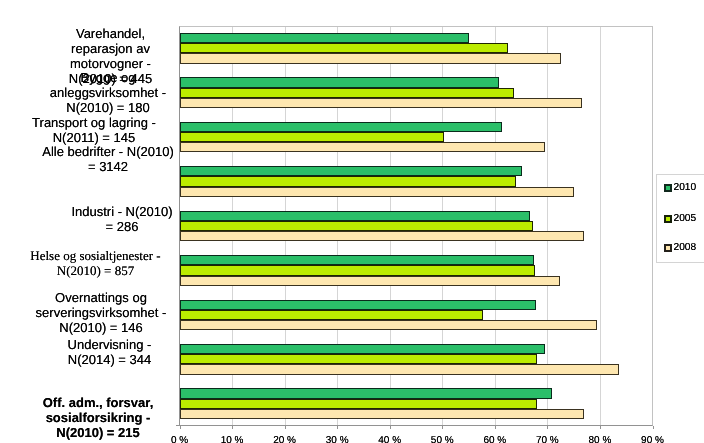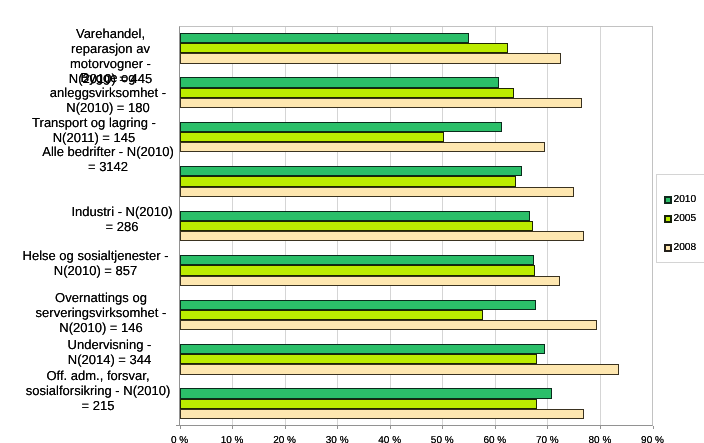--- a/index.html
+++ b/index.html
@@ -88,30 +88,30 @@
       </div>
       <div class="catlabel" style="top: 114.889px; height: 44.4444px;">
         <span style="width: 162px;">Transport og lagring - N(2011) = 145</span>
       </div>
       <div class="catlabel" style="top: 144px; height: 44.4444px;">
         <span style="width: 134px;">Alle bedrifter - N(2010) = 3142</span>
       </div>
       <div class="catlabel" style="top: 203.778px; height: 44.4444px;">
         <span style="width: 106px;">Industri - N(2010) = 286</span>
       </div>
-      <div class="catlabel" style="top: 248.222px; height: 44.4444px;">
+      <div class="catlabel" style="top: 248.222px; height: 44.4444px; font-family: Liberation Serif, serif;">
         <span style="width: 159px;">Helse og sosialtjenester - N(2010) = 857</span>
       </div>
       <div class="catlabel" style="top: 290px; height: 44.4444px;">
         <span style="width: 148px;">Overnattings og serveringsvirksomhet - N(2010) = 146</span>
       </div>
       <div class="catlabel" style="top: 337.111px; height: 44.4444px;">
         <span style="width: 131px;">Undervisning - N(2014) = 344</span>
       </div>
-      <div class="catlabel" style="top: 368px; height: 44.4444px;">
+      <div class="catlabel" style="top: 395px; height: 44.4444px; font-weight: bold;">
         <span style="width: 154px;">Off. adm., forsvar, sosialforsikring - N(2010) = 215</span>
       </div>
     </div>
   <div id="xaxis">
       <div class="tick-label" style="left: 149.5px;">0 %</div>
       <div class="tick-mark" style="left: 180px;"></div>
       <div class="tick-label" style="left: 202.056px;">10 %</div>
       <div class="tick-mark" style="left: 232px;"></div>
       <div class="tick-label" style="left: 254.611px;">20 %</div>
       <div class="tick-mark" style="left: 285px;"></div>
@@ -125,17 +125,17 @@
       <div class="tick-mark" style="left: 495px;"></div>
       <div class="tick-label" style="left: 517.389px;">70 %</div>
       <div class="tick-mark" style="left: 547px;"></div>
       <div class="tick-label" style="left: 569.944px;">80 %</div>
       <div class="tick-mark" style="left: 600px;"></div>
       <div class="tick-label" style="left: 622.5px;">90 %</div>
       <div class="tick-mark" style="left: 653px;"></div>
     </div>
   <div class="yaxis-tick"></div>
   <div class="legend" id="legend">
-      <div class="legend-entry" style="top: 19px;"><span class="legend-swatch" style="background: rgb(43, 191, 105); border-color: rgb(16, 40, 28);"></span><span>2010</span></div>
+      <div class="legend-entry" style="top: 7px;"><span class="legend-swatch" style="background: rgb(43, 191, 105); border-color: rgb(16, 40, 28);"></span><span>2010</span></div>
       <div class="legend-entry" style="top: 38px;"><span class="legend-swatch" style="background: rgb(188, 236, 0); border-color: rgb(22, 32, 10);"></span><span>2005</span></div>
       <div class="legend-entry" style="top: 67px;"><span class="legend-swatch" style="background: rgb(254, 231, 176); border-color: rgb(36, 32, 26);"></span><span>2008</span></div>
     </div>
 </div>
 
 </body></html>

